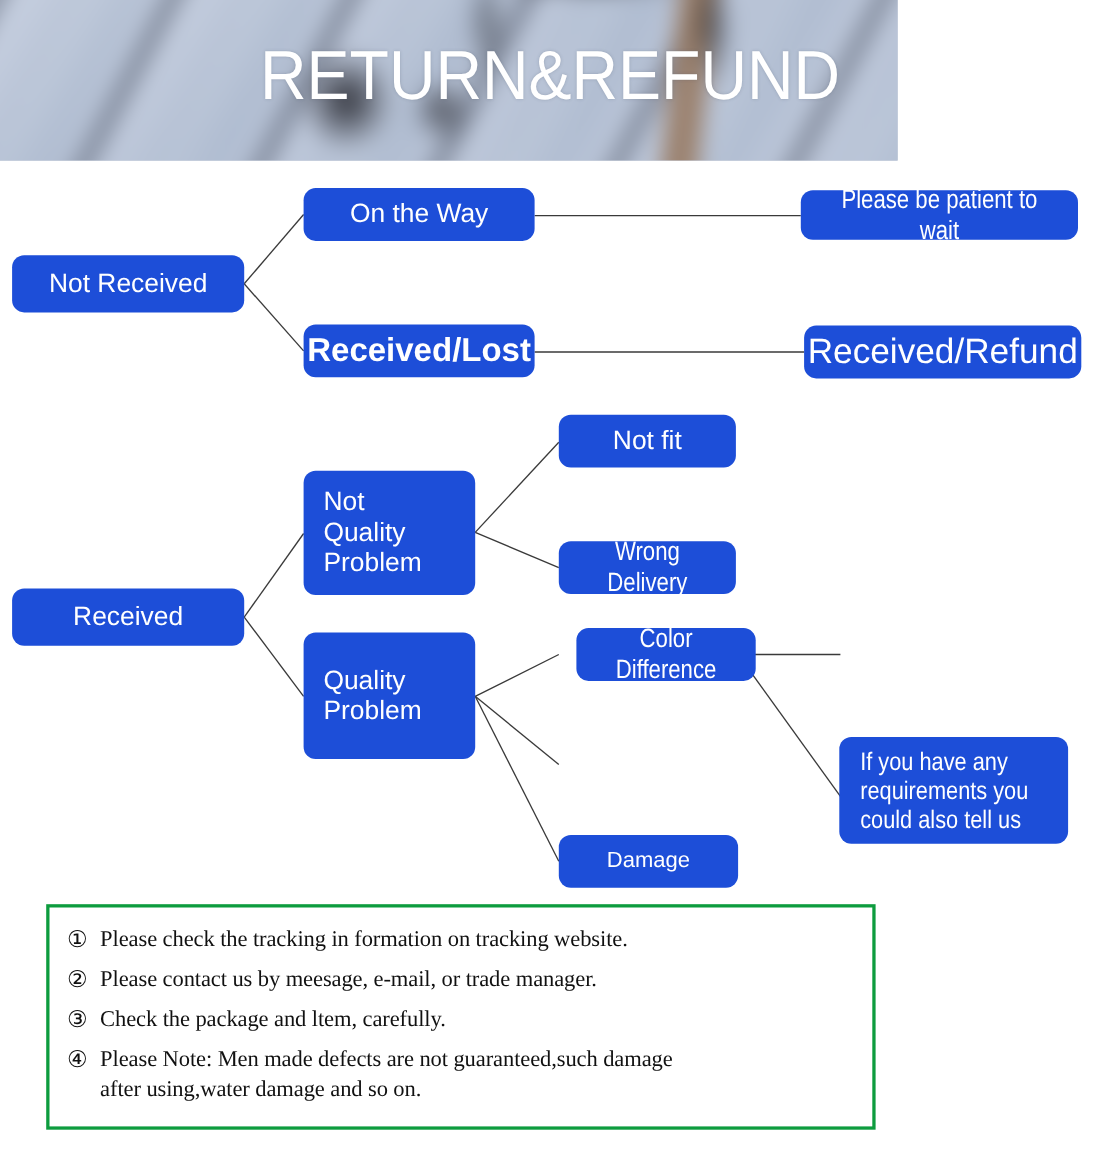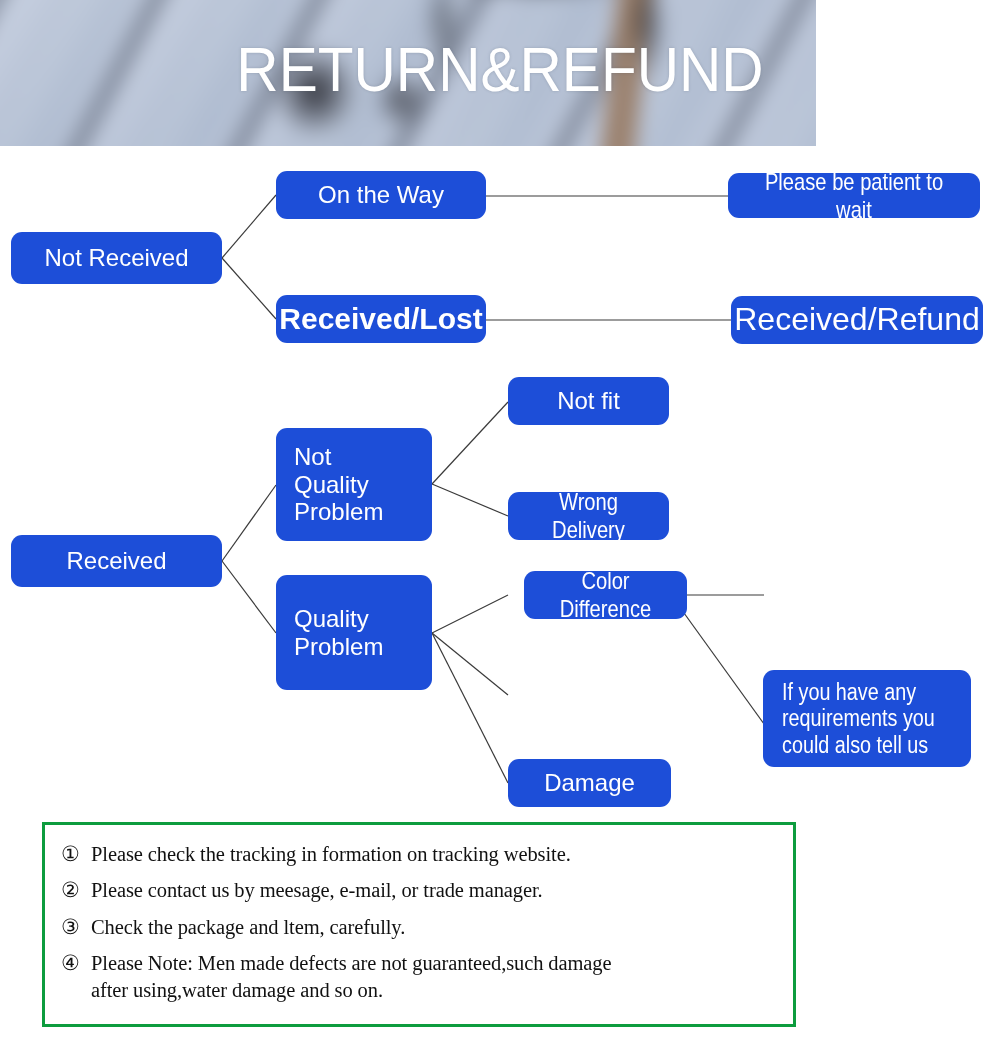--- a/index.html
+++ b/index.html
@@ -239,21 +239,21 @@
 
     <div class="node center cond" style="left:508px; top:346px; width:161px; height:48px; font-size:24px;">
       <span class="cond-txt">Wrong Delivery</span>
     </div>
 
     <div class="node center cond" style="left:508px; top:425px; width:163px; height:48px; font-size:24px;margin-left:16px;">
       <span class="cond-txt">Color Difference</span>
     </div>
 
 
-    <div class="node center" style="left:508px; top:613px; width:163px; height:48px; font-size:24px;">
+    <div class="node center" style="left:508px; top:613px; width:163px; height:48px; font-size:20px;">
       <span>Damage</span>
     </div>
 
 
     <div class="node left cond" style="left:763px; top:524px; width:208px; height:97px; font-size:23px; padding-left:19px; line-height:1.15;">
       <span class="cond-txt-l">If you have any
 requirements you
 could also tell us</span>
     </div>
 

